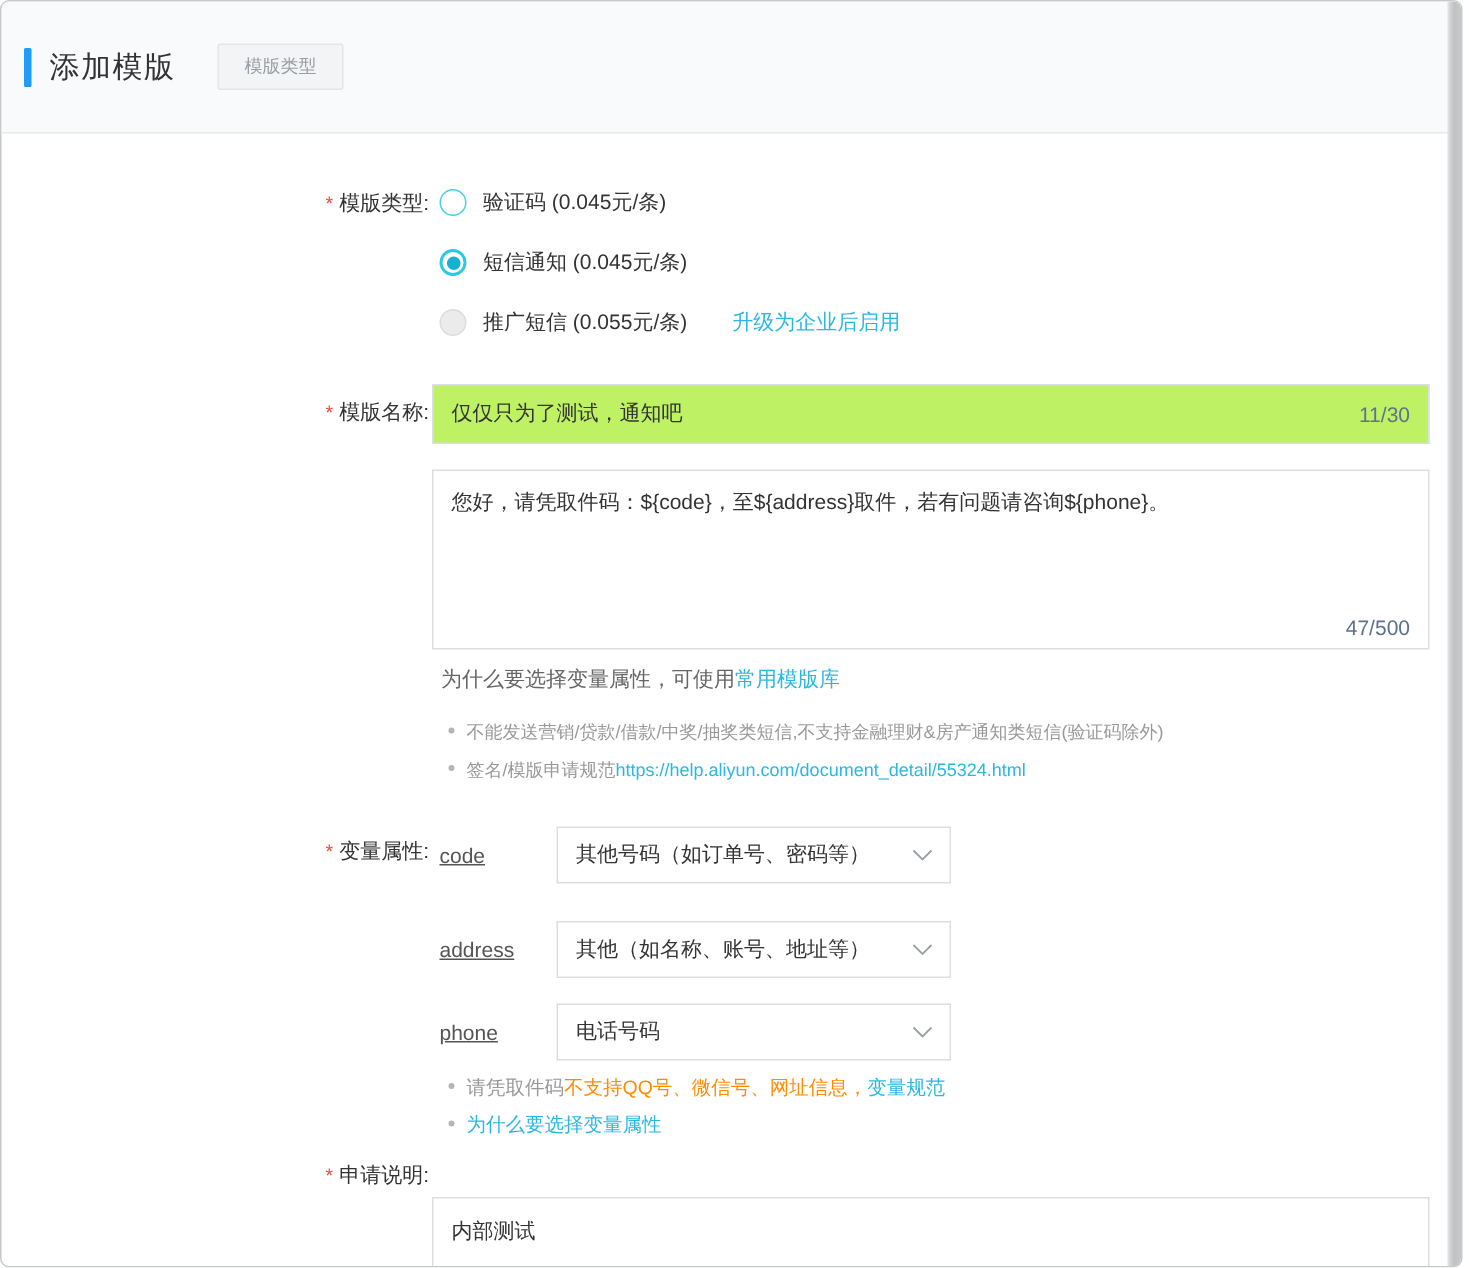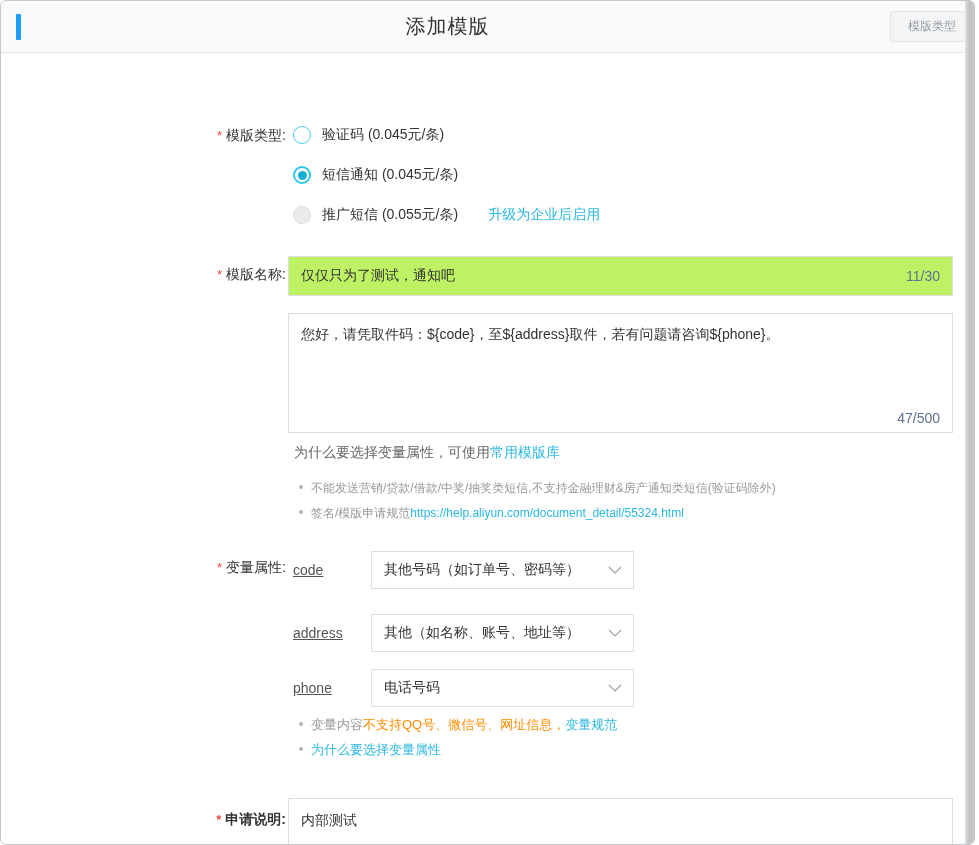--- a/index.html
+++ b/index.html
@@ -6,23 +6,23 @@
   html,body { background:#fff; }
   body { font-family:"Liberation Sans","DejaVu Sans",sans-serif; }
 
   .window {
     position:relative; width:975px; height:845px; margin:0;
     border:1px solid #c6c9cc; border-radius:6px; background:#fff; overflow:hidden;
   }
 
   
   .hdr {
-    position:absolute; top:0; left:0; right:0; height:52px;
+    position:absolute; top:0; left:0; right:0; height:88px;
     background:#f9fafc; border-bottom:1px solid #e7e9eb;
-    display:flex; align-items:center; padding-left:15px;justify-content:space-between;
+    display:flex; align-items:center; padding-left:15px;
   }
   .accent { width:5px; height:26px; background:#1e9cf7; border-radius:1px; }
   .title { font-size:20px; font-weight:400; color:#333; margin-left:12px; letter-spacing:1px; }
   .back-btn {
     margin-left:28px; padding:0 17px; height:31px; line-height:29px;
     background:#f3f4f5; border:1px solid #e3e5e7; border-radius:2px;
     font-size:12px; color:#9a9ea3; cursor:pointer;
     font-family:"Liberation Sans","DejaVu Sans",sans-serif;
   }
 
@@ -92,21 +92,21 @@
   .var-name { position:absolute; left:0; top:0; height:38px; display:flex; align-items:center; font-size:14px; color:#555;text-decoration:underline; }
   .selectbox {
     position:absolute; left:78px; top:0; width:263px; height:38px;
     border:1px solid #dcdfe2; background:#fff; cursor:pointer;
     display:flex; align-items:center; padding:0 34px 0 12px;
   }
   .selectbox .sel-val { font-size:14px; color:#333; white-space:nowrap; }
   .chev { position:absolute; right:11px; top:50%; margin-top:-4px; }
 
   
-  .lbl-apply { top:810px;font-weight:bold; }
+  .lbl-apply { top:774px; }
   .box-apply { top:797px; height:60px; }
   .box-apply textarea { padding:11px 12px; }
 
   
   .scrollbar {
     position:absolute; top:0; right:0; width:9px; height:100%;
     background:linear-gradient(90deg,#d6d8da 0%,#bfc1c3 45%,#c7c9cb 100%);
     border-left:1px solid #e0e2e4;
   }
 </style>
@@ -191,21 +191,21 @@
     <div class="selectbox">
       <span class="sel-val">电话号码</span>
       <svg class="chev" width="14" height="8" viewBox="0 0 14 8">
           <path d="M1 1l6 6 6-6" fill="none" stroke="#9aa0a6" stroke-width="1.2"></path>
         </svg>
     </div>
   </div>
 
   <div class="note note-lg vn1">
     <span class="dot"></span>
-    <span>变量内容</span>
+    <span>请凭取件码</span>
     <span class="warn">不支持QQ号、微信号、网址信息，</span>
     <a>变量规范</a>
   </div>
   <div class="note note-lg vn2">
     <span class="dot"></span>
     <a>为什么要选择变量属性</a>
   </div>
 
   <div class="lbl lbl-apply"><span class="req">*</span><span>申请说明:</span></div>
   <div class="textbox box-apply">

